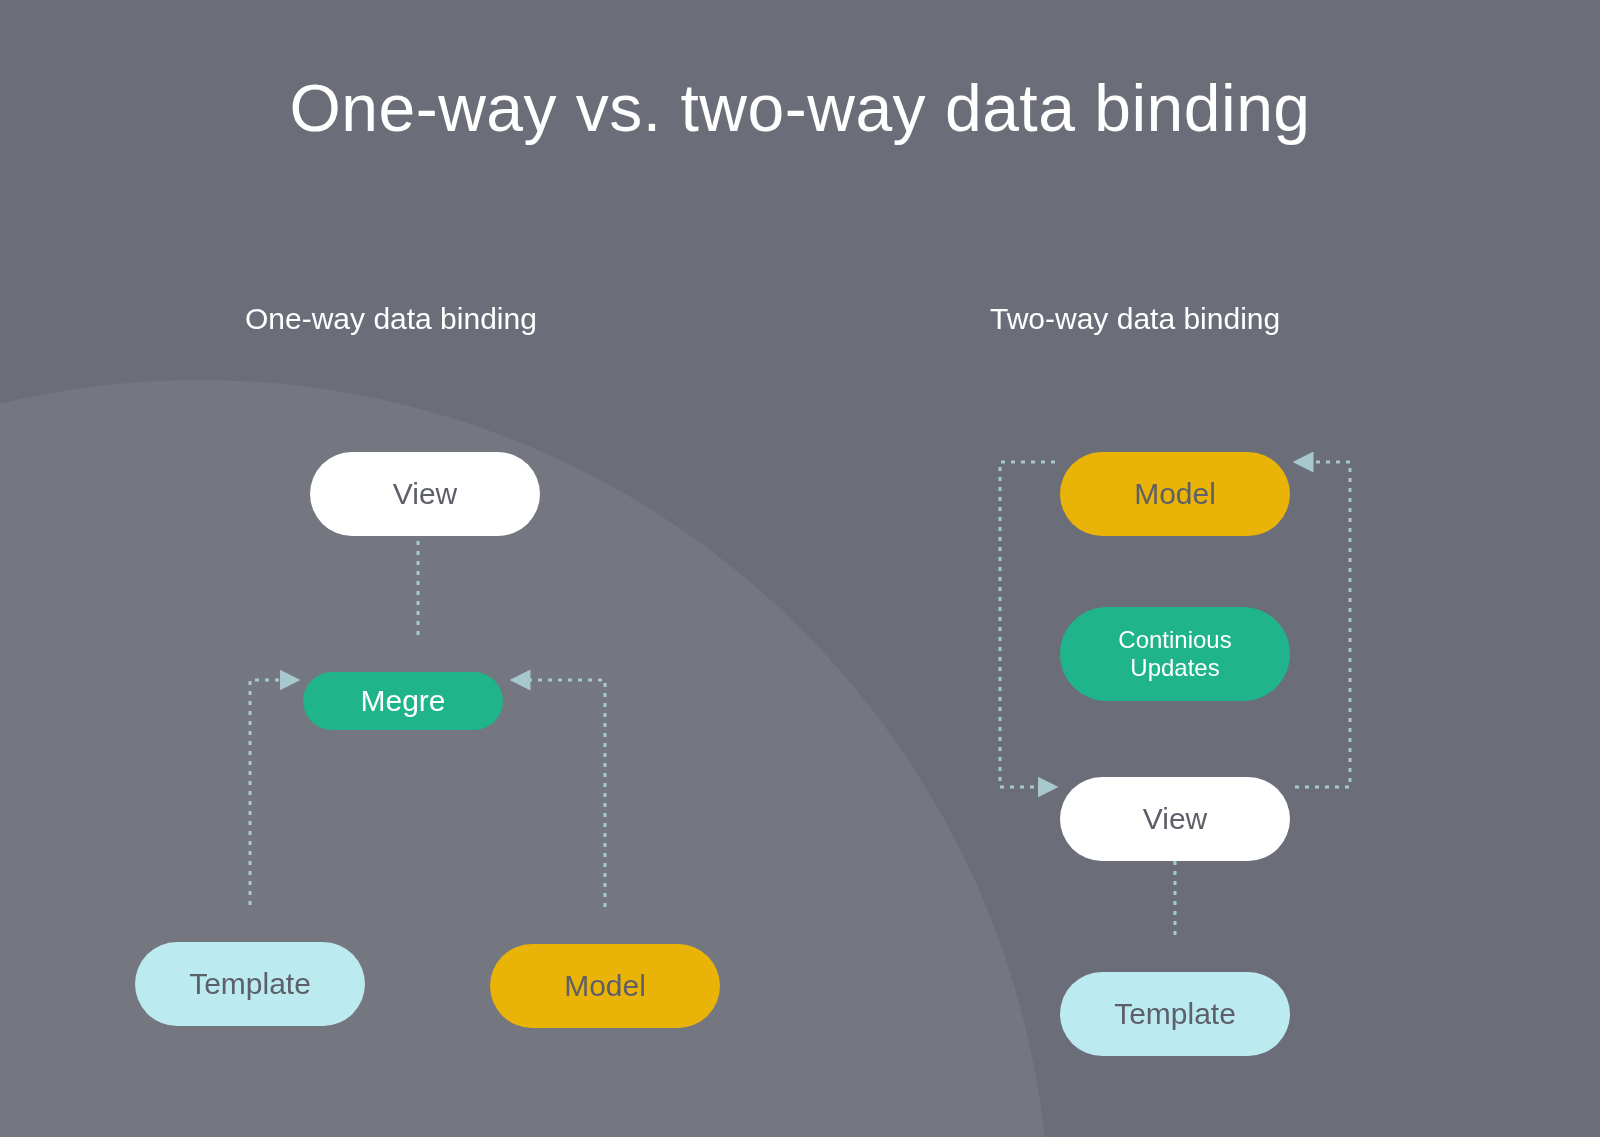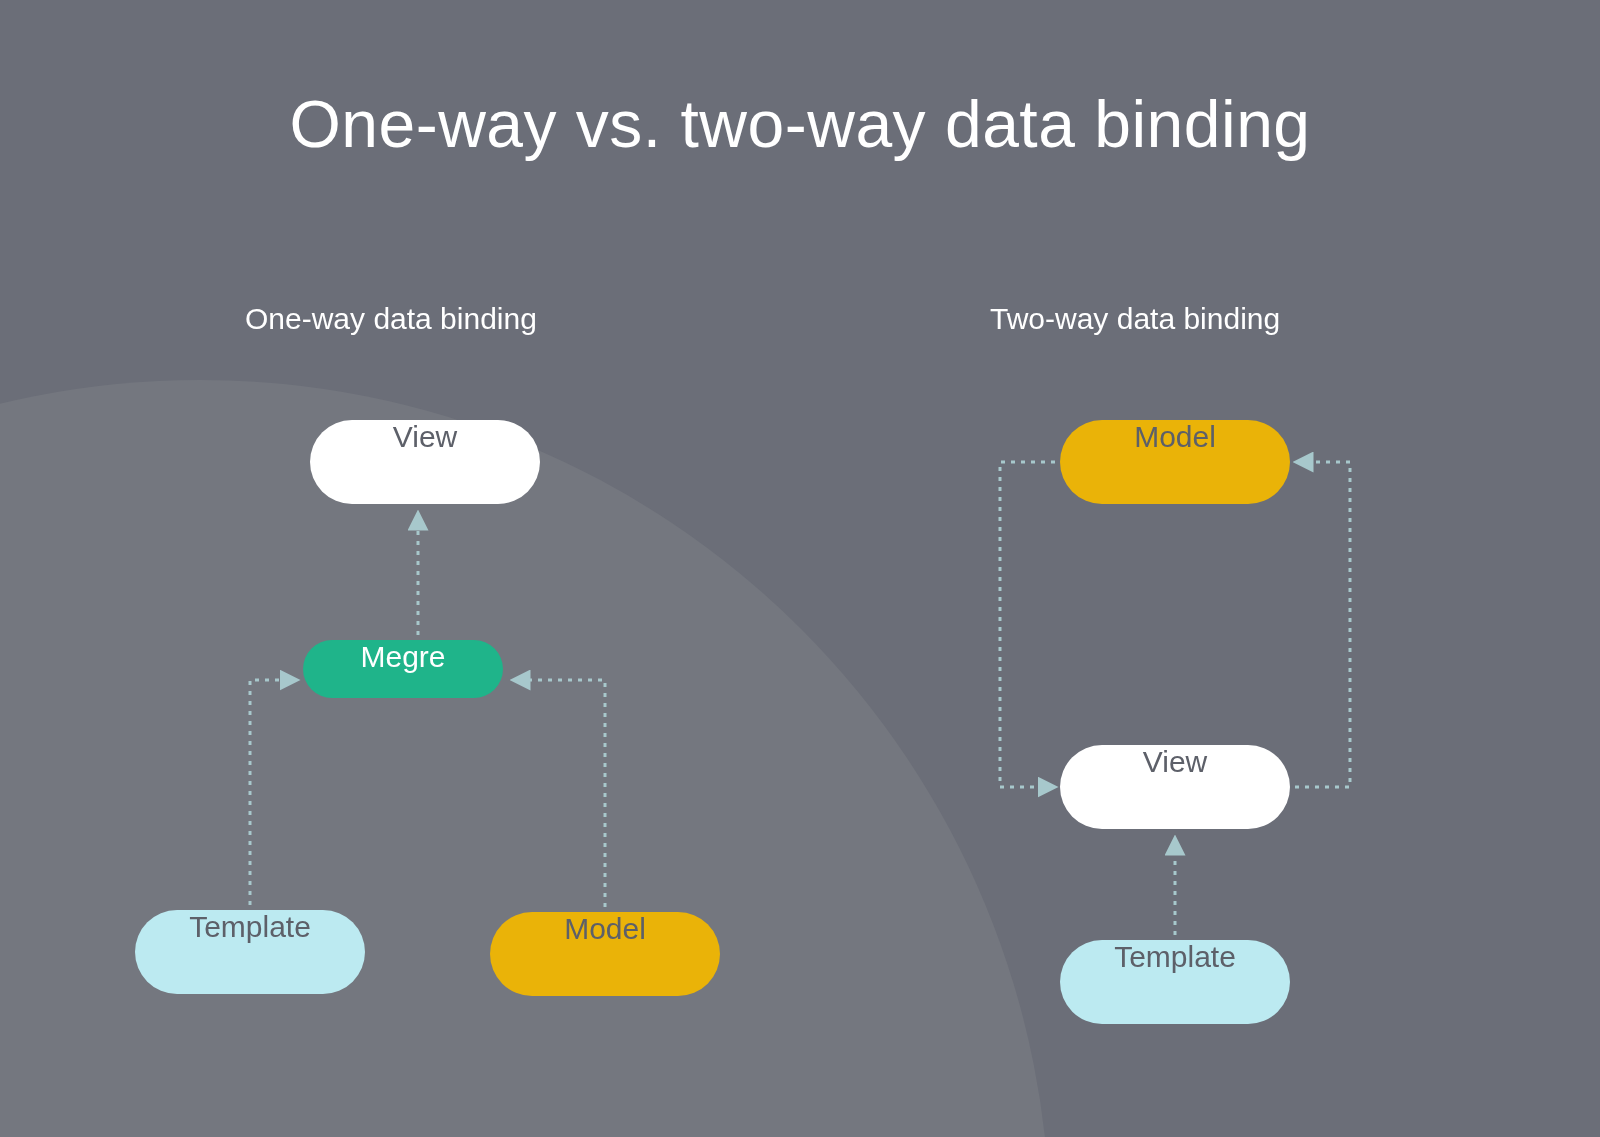--- a/index.html
+++ b/index.html
@@ -31,41 +31,41 @@
     position: absolute;
     top: 70px;
     left: 0;
     right: 0;
     text-align: center;
     color: #ffffff;
     font-size: 66px;
     font-weight: 300;
     letter-spacing: 0.5px;
     z-index: 2;
-    margin-top: 16px;
   }
   .subtitle {
     position: absolute;
     color: #ffffff;
     font-size: 30px;
     font-weight: 500;
     z-index: 2;
     text-align: right;
   }
   .pill {
     position: absolute;
     display: flex;
-    align-items: flex-start;
+    align-items: center;
     justify-content: center;
     border-radius: 999px;
     font-size: 30px;
     font-weight: 400;
     z-index: 3;
     text-align: center;
     line-height: 1.15;
+    margin-top: 32px;
   }
   .pill.white   { background: #ffffff; color: #5d6069; }
   .pill.green   { background: #1fb48a; color: #ffffff; }
   .pill.lblue   { background: #bceaf1; color: #5d6069; }
   .pill.yellow  { background: #eab308; color: #5d6069; }
   .pill.small   { font-size: 24px; padding: 12px 28px; }
   svg.connectors {
     position: absolute;
     top: 0; left: 0;
     width: 1600px; height: 1137px;
@@ -99,20 +99,23 @@
   <div class="pill yellow" style="left:490px; top:912px; width:230px; height:84px;">
     <span>Model</span>
   </div>
 
   <div class="subtitle" style="left:990px; top:302px;">Two-way data binding</div>
 
   <div class="pill yellow" style="left:1060px; top:420px; width:230px; height:84px;">
     <span>Model</span>
   </div>
 
+  <div class="pill green small" style="left:1060px; top:575px; width:230px; height:94px;">
+    <span>Continious Updates</span>
+  </div>
 
   <div class="pill white" style="left:1060px; top:745px; width:230px; height:84px;">
     <span>View</span>
   </div>
 
   <div class="pill lblue" style="left:1060px; top:940px; width:230px; height:84px;">
     <span>Template</span>
   </div>
 
   <svg class="connectors">

